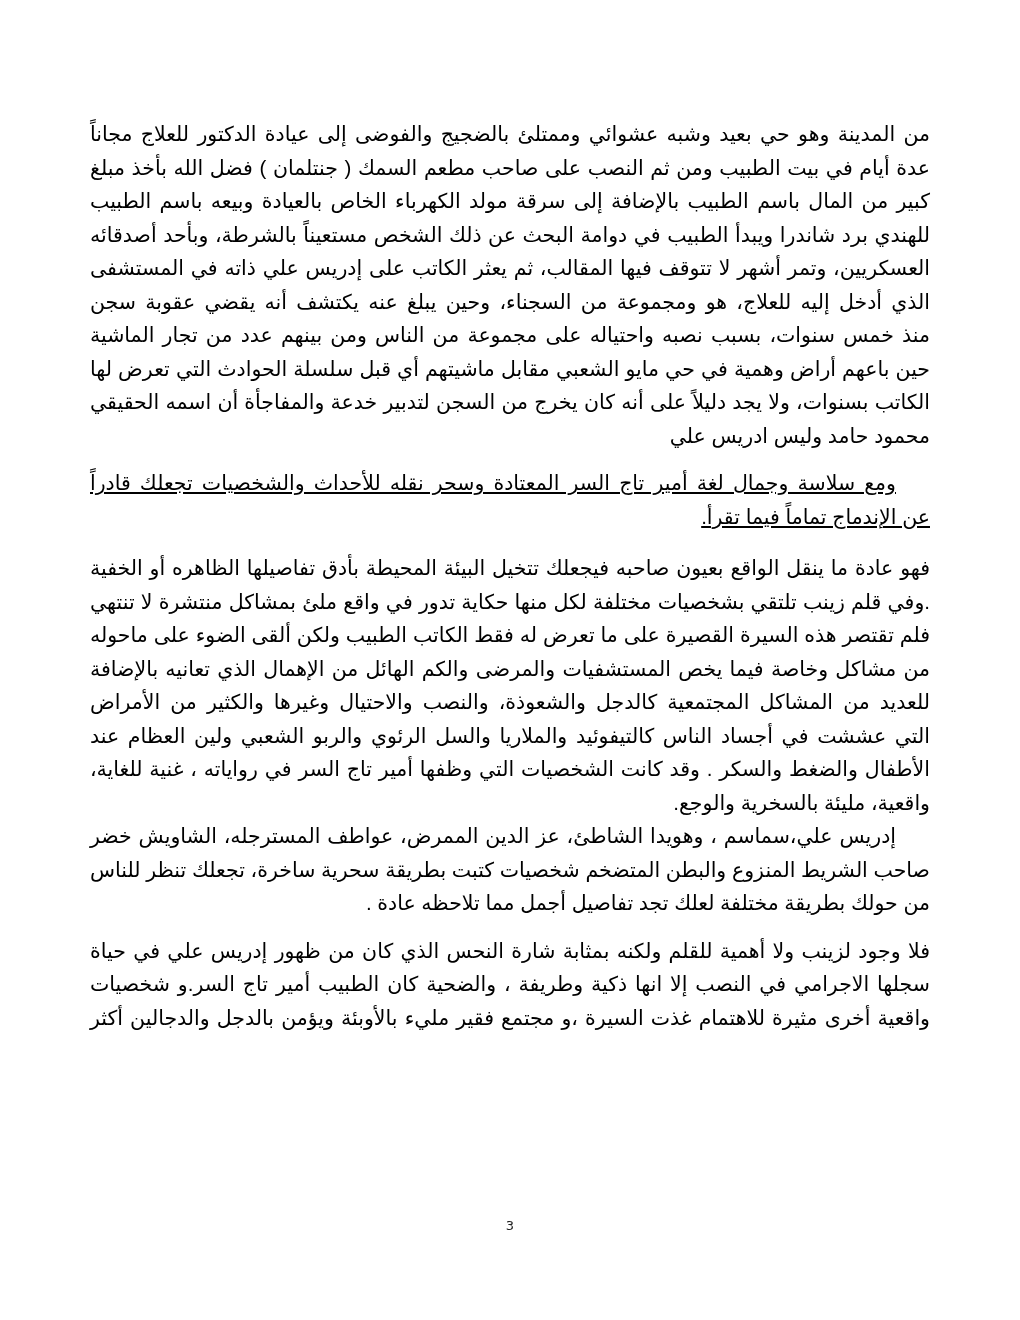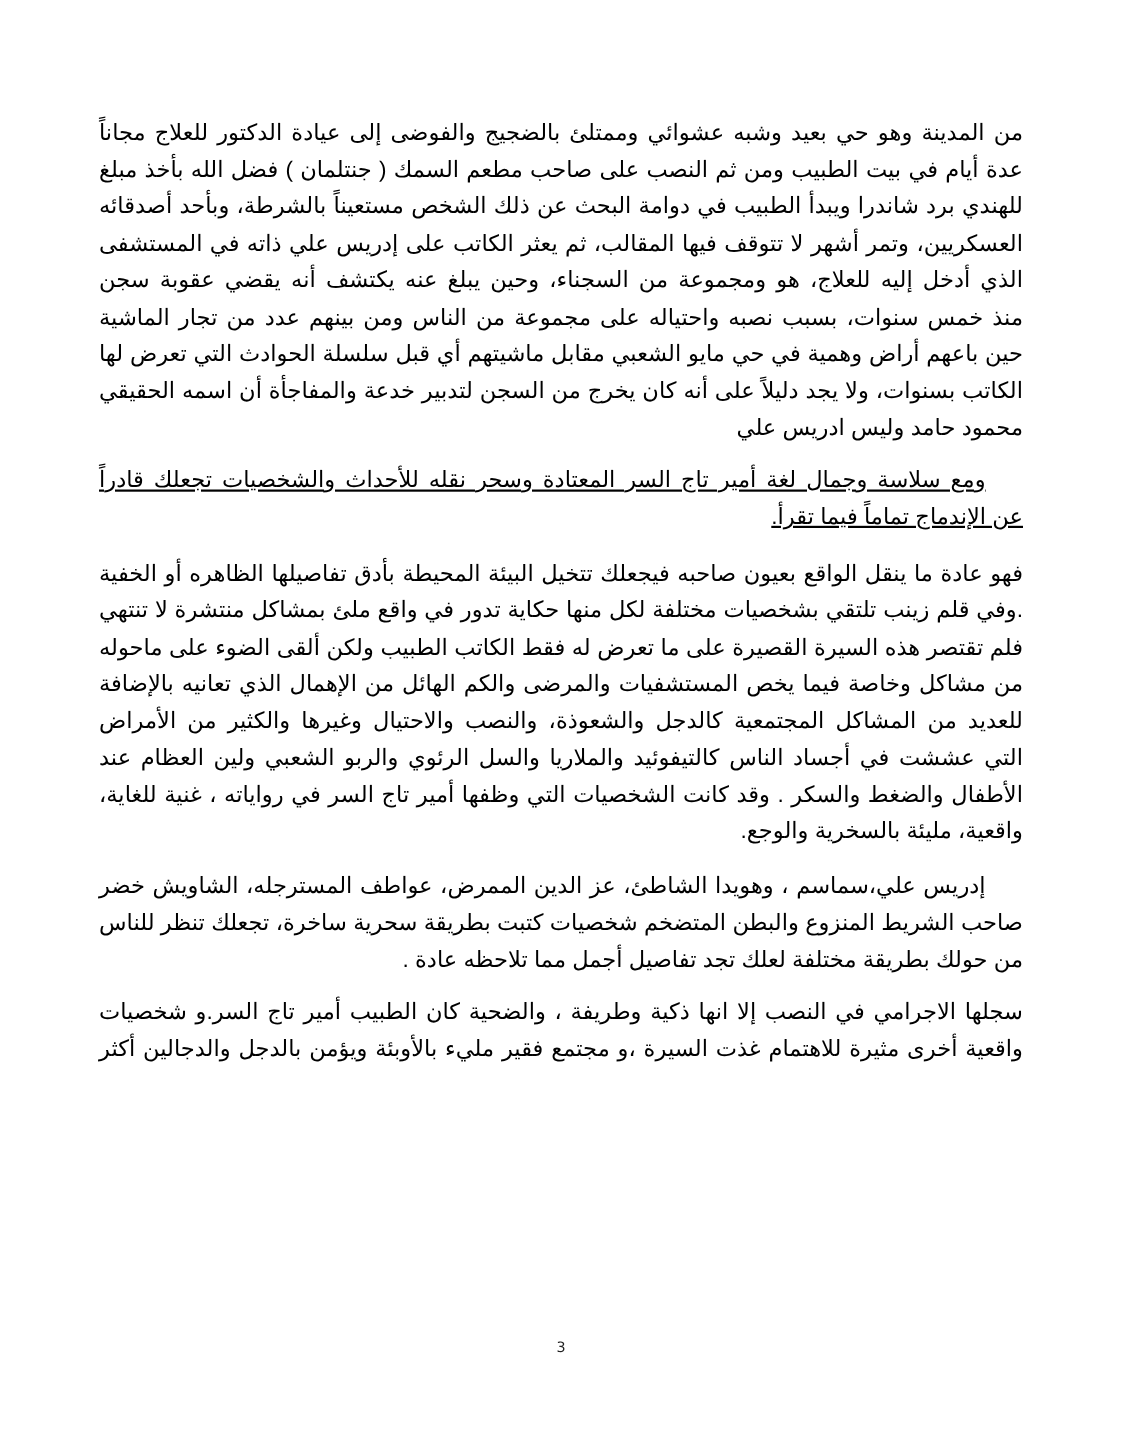--- a/index.html
+++ b/index.html
@@ -1,43 +1,44 @@
 <!DOCTYPE html>
 <html><head>
 <meta charset="utf-8">
 <style>
   html, body { margin: 0; padding: 0; background: #ffffff; }
   body { width: 1020px; height: 1320px; position: relative; overflow: hidden; }
   .page {
-    position: absolute; left: 90px; top: 104px; width: 840px;
+    position: absolute; left: 90px; top: 117px; width: 840px;
     direction: rtl; text-align: right;
     font-family: "Liberation Sans", "DejaVu Sans", sans-serif;
     font-size: 20.5px; color: #000000;
   }
   .para { margin: 0; }
   .line { display: block; height: 33.5px; line-height: 33.5px; white-space: nowrap; text-align: justify; text-align-last: justify; }
   .line.last { text-align-last: right; }
   .indent { padding-right: 34px; }
   #p1 { }
   #p2 { margin-top: 14px; text-decoration: underline; }
   #p3 { margin-top: 18px; }
-  #p4 { margin-top: 16px; }
+  #p4 { margin-top: 0; }
   #p5 { margin-top: 14px; }
   .page-number {
     position: absolute; left: 0; width: 1020px; top: 1218px; text-align: center;
     font-family: "DejaVu Sans", sans-serif; font-size: 13px; color: #222;
   }
 </style>
 </head>
 <body>
 
 <div class="page">
   <div class="para" id="p1">
     <span class="line">من المدينة وهو حي بعيد وشبه عشوائي وممتلئ بالضجيج والفوضى إلى عيادة الدكتور للعلاج مجاناً</span>
     <span class="line">عدة أيام في بيت الطبيب ومن ثم النصب على صاحب مطعم السمك ( جنتلمان ) فضل الله بأخذ مبلغ</span>
+    <span class="line">كبير من المال باسم الطبيب بالإضافة إلى سرقة مولد الكهرباء الخاص بالعيادة وبيعه باسم الطبيب</span>
     <span class="line">للهندي برد شاندرا ويبدأ الطبيب في دوامة البحث عن ذلك الشخص مستعيناً بالشرطة، وبأحد أصدقائه</span>
     <span class="line">العسكريين، وتمر أشهر لا تتوقف فيها المقالب، ثم يعثر الكاتب على إدريس علي ذاته في المستشفى</span>
     <span class="line">الذي أدخل إليه للعلاج، هو ومجموعة من السجناء، وحين يبلغ عنه يكتشف أنه يقضي عقوبة سجن</span>
     <span class="line">منذ خمس سنوات، بسبب نصبه واحتياله على مجموعة من الناس ومن بينهم عدد من تجار الماشية</span>
     <span class="line">حين باعهم أراض وهمية في حي مايو الشعبي مقابل ماشيتهم أي قبل سلسلة الحوادث التي تعرض لها</span>
     <span class="line">الكاتب بسنوات، ولا يجد دليلاً على أنه كان يخرج من السجن لتدبير خدعة والمفاجأة أن اسمه الحقيقي</span>
     <span class="line last">محمود حامد وليس ادريس علي</span>
   </div>
 
   <div class="para" id="p2">
@@ -56,18 +57,19 @@
     <span class="line last">واقعية، مليئة بالسخرية والوجع.</span>
   </div>
 
   <div class="para" id="p4">
     <span class="line indent">إدريس علي،سماسم ، وهويدا الشاطئ، عز الدين الممرض، عواطف المسترجله، الشاويش خضر</span>
     <span class="line">صاحب الشريط المنزوع والبطن المتضخم شخصيات كتبت بطريقة سحرية ساخرة، تجعلك تنظر للناس</span>
     <span class="line last">من حولك بطريقة مختلفة لعلك تجد تفاصيل أجمل مما تلاحظه عادة .</span>
   </div>
 
   <div class="para" id="p5">
+    <span class="line">فلا وجود لزينب ولا أهمية للقلم ولكنه بمثابة شارة النحس الذي كان من ظهور إدريس علي في حياة</span>
     <span class="line">سجلها الاجرامي في النصب إلا انها ذكية وطريفة ، والضحية كان الطبيب أمير تاج السر.و شخصيات</span>
     <span class="line">واقعية أخرى مثيرة للاهتمام غذت السيرة ،و مجتمع فقير مليء بالأوبئة ويؤمن بالدجل والدجالين أكثر</span>
   </div>
 </div>
 
 <div class="page-number">3</div>
 
 </body></html>

